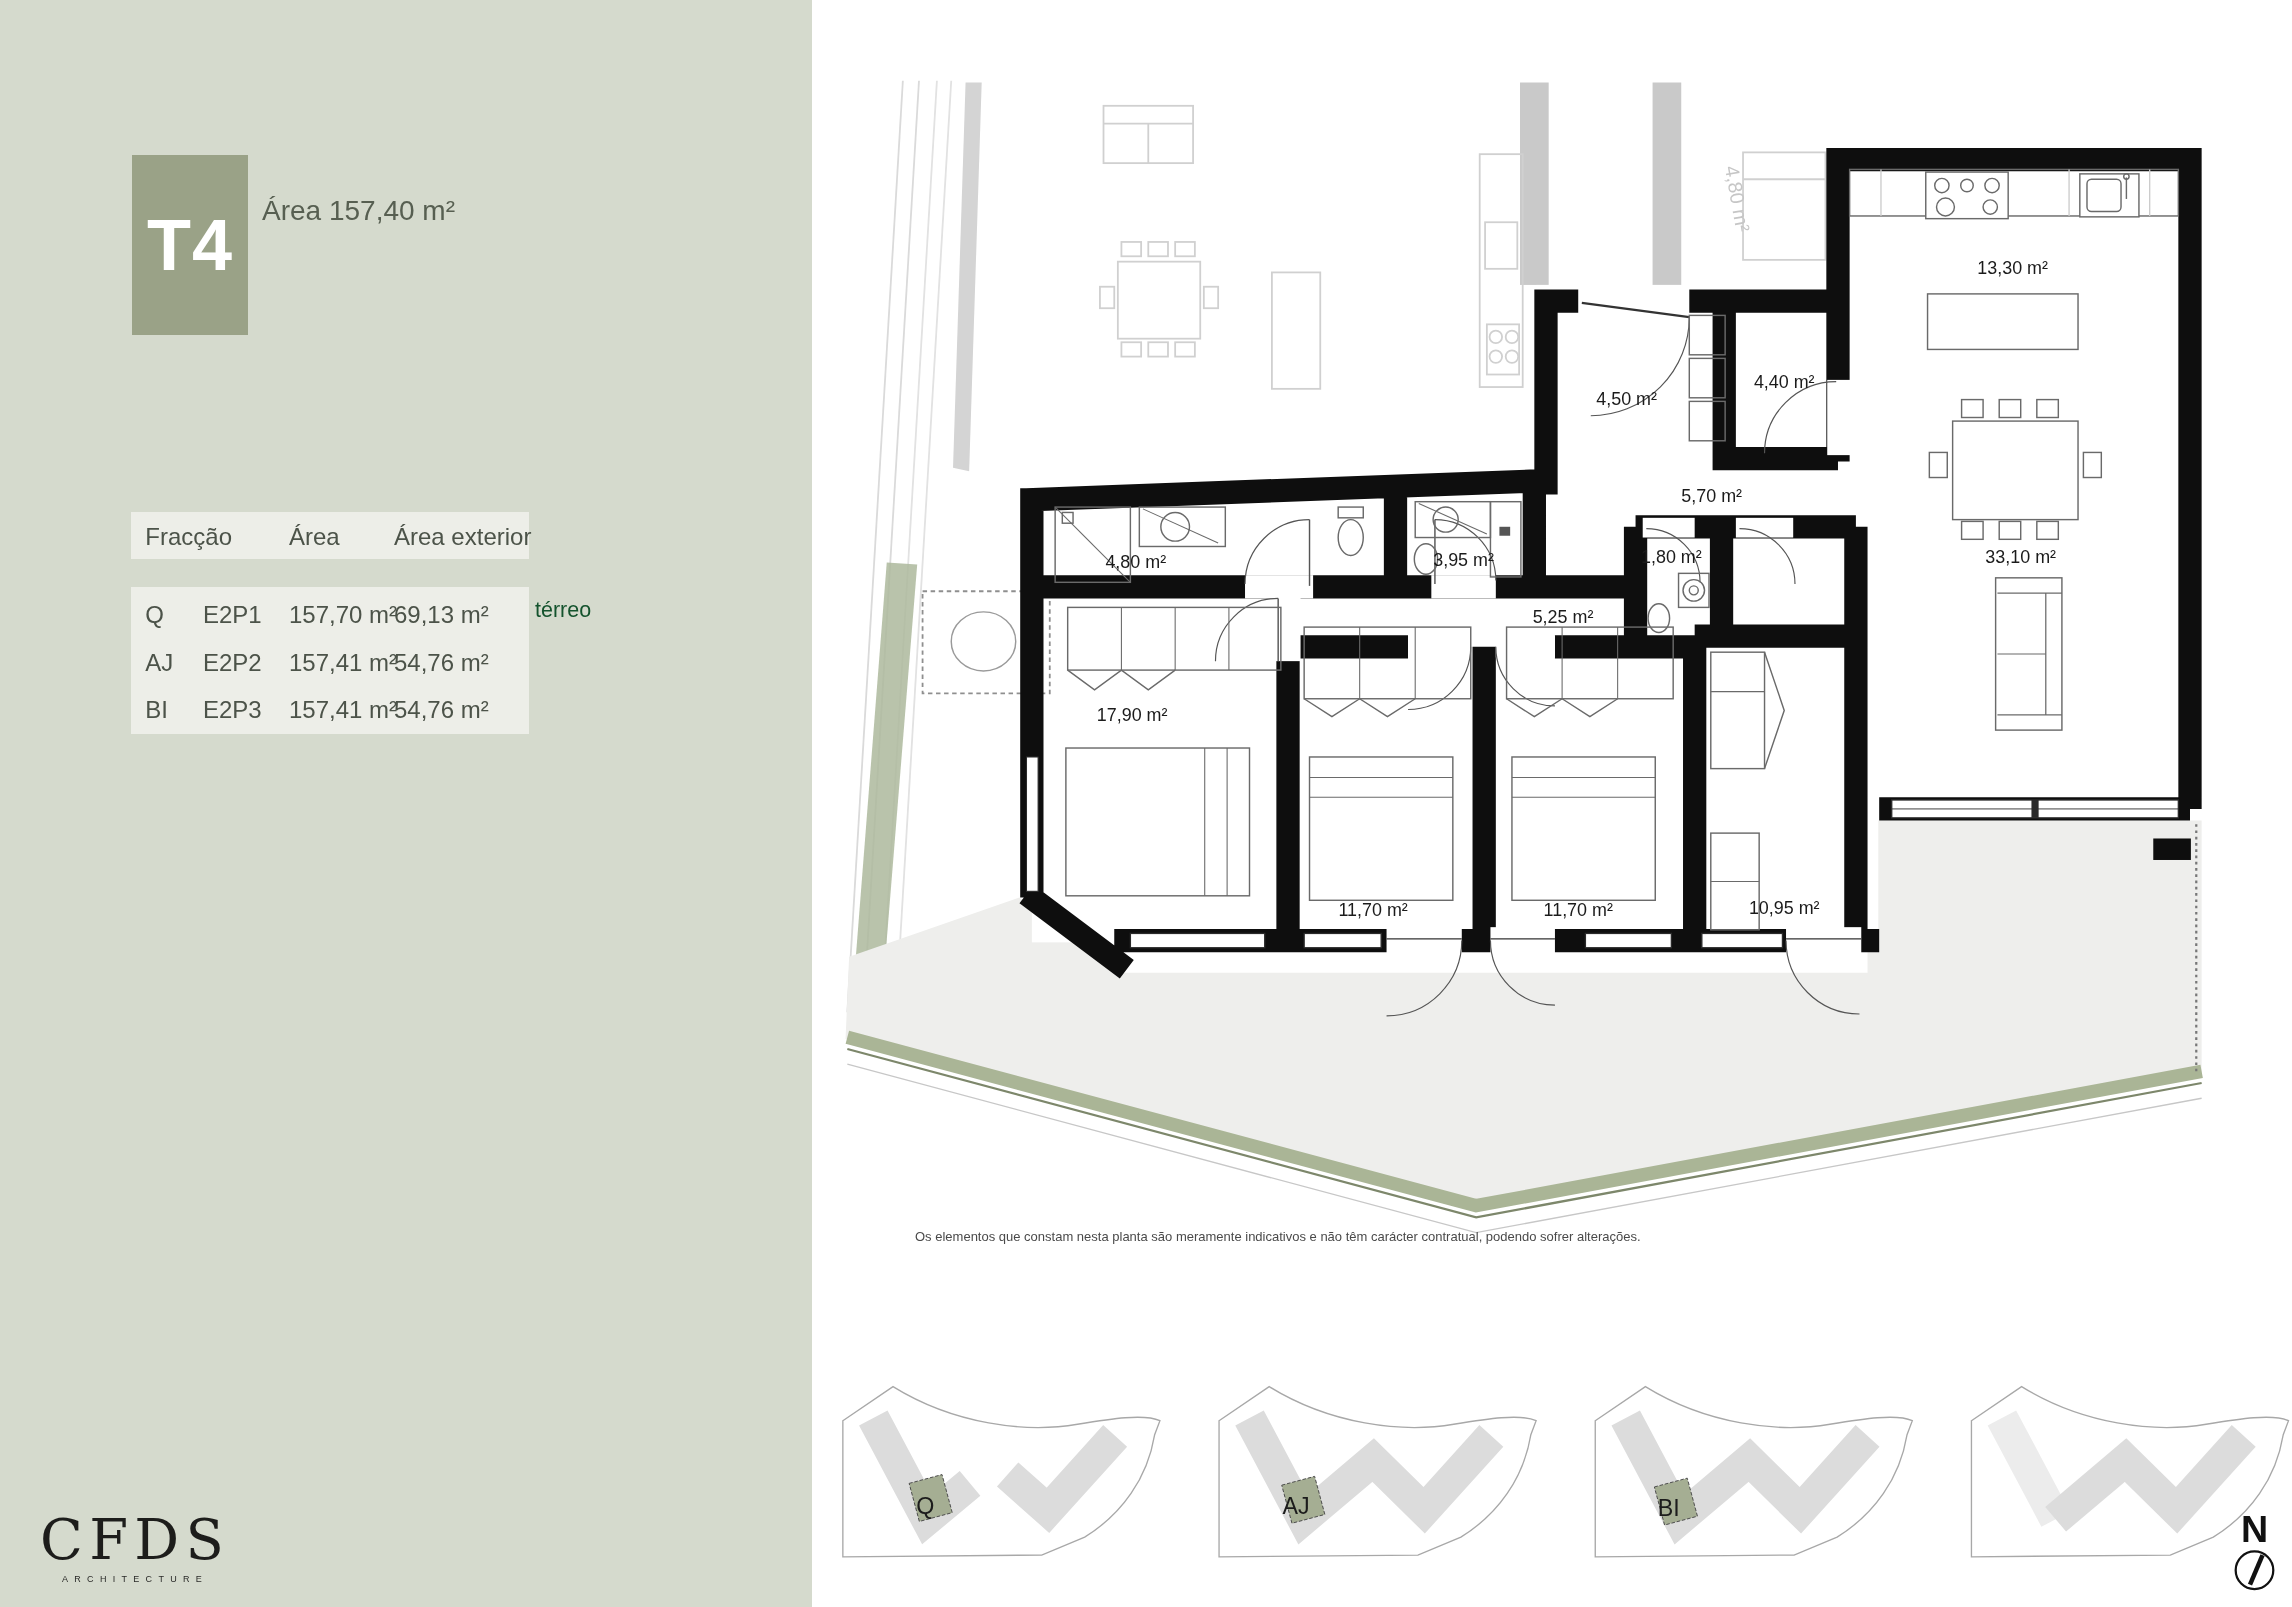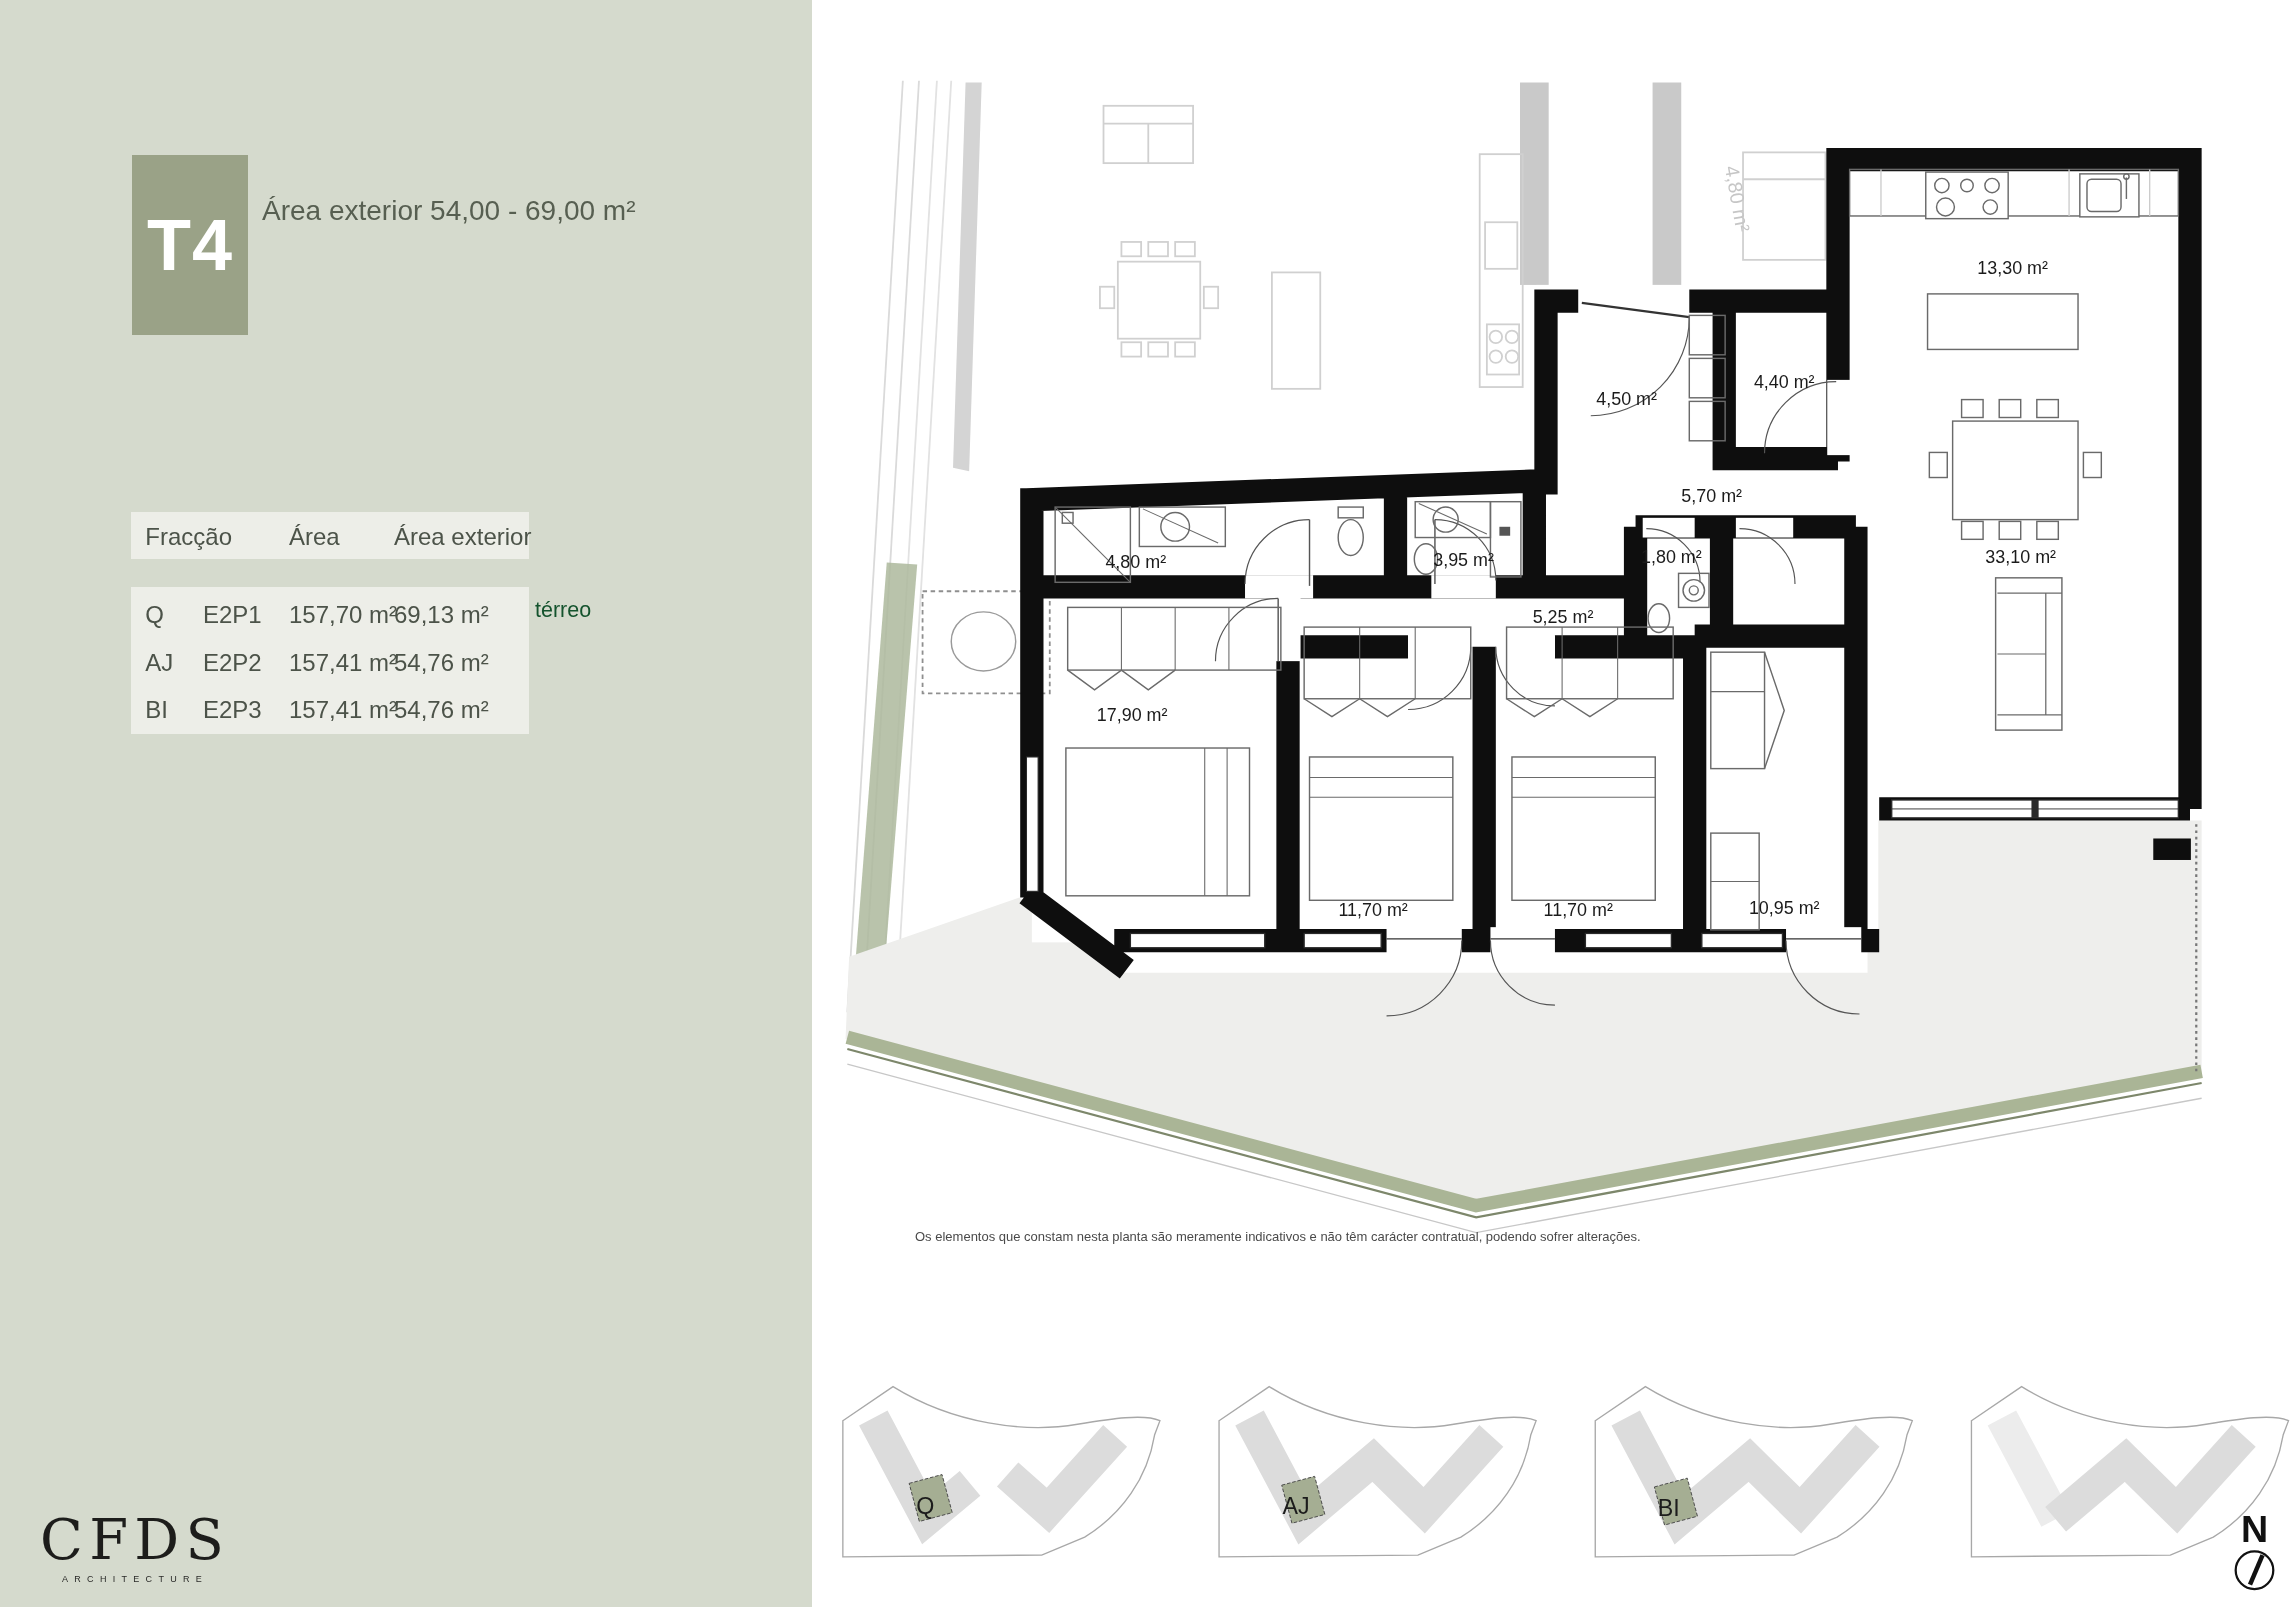--- a/index.html
+++ b/index.html
@@ -33,21 +33,21 @@
 </head>
 <body>
 
 <div id="canvas">
 
   <aside class="sidebar">
     <div class="badge">
       <span>T4</span>
     </div>
     <div class="title-block">
-      <div>Área exterior 54,00 - 69,00 m²</div>
+      <div>Área 157,40 m²</div>
     </div>
 
     <div class="t4-table">
       <div class="hdr">
         <span class="cell" style="left:14.3px;top:10.7px">Fracção</span>
         <span class="cell" style="left:158px;top:10.7px">Área</span>
         <span class="cell" style="left:263px;top:10.7px">Área exterior</span>
       </div>
       <div class="body">
 

